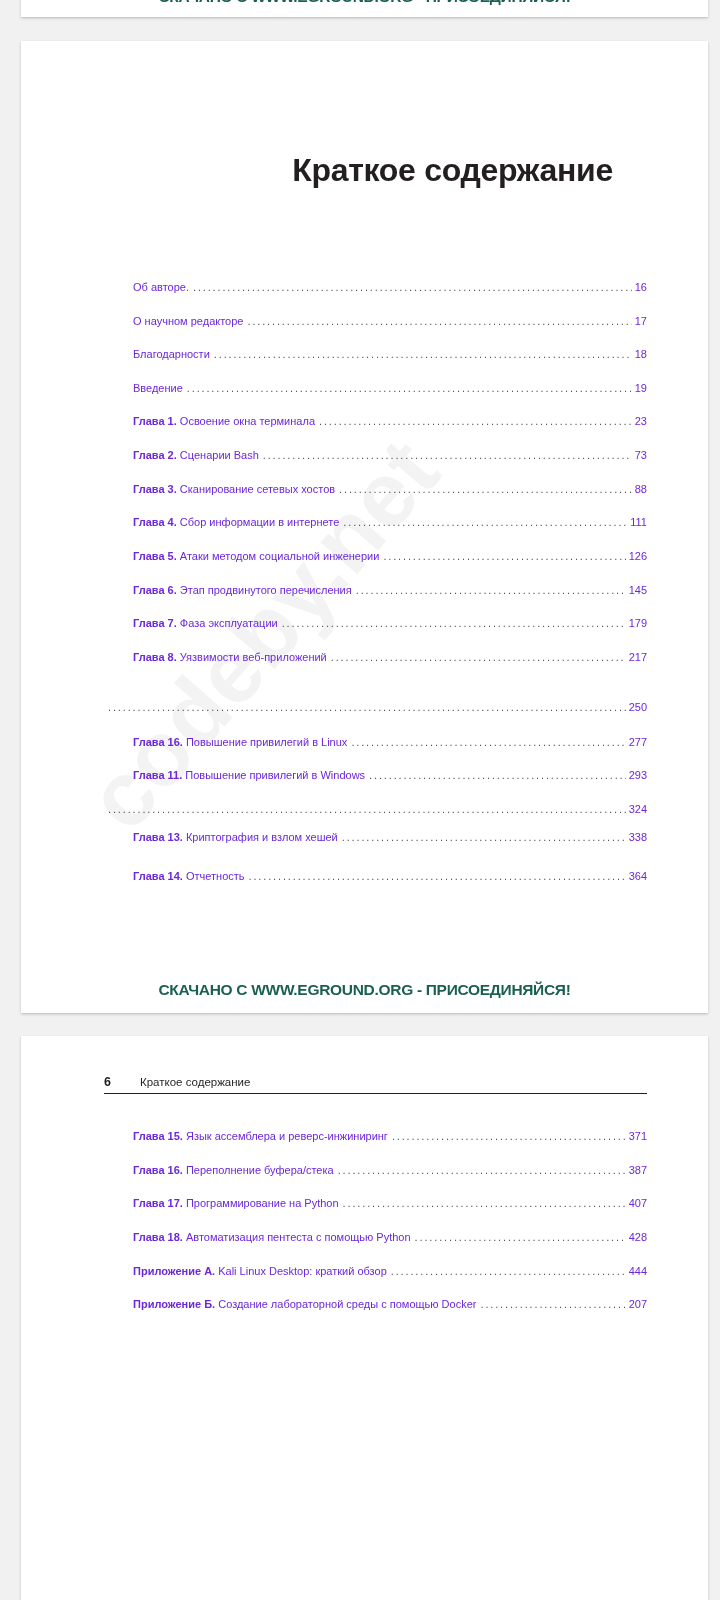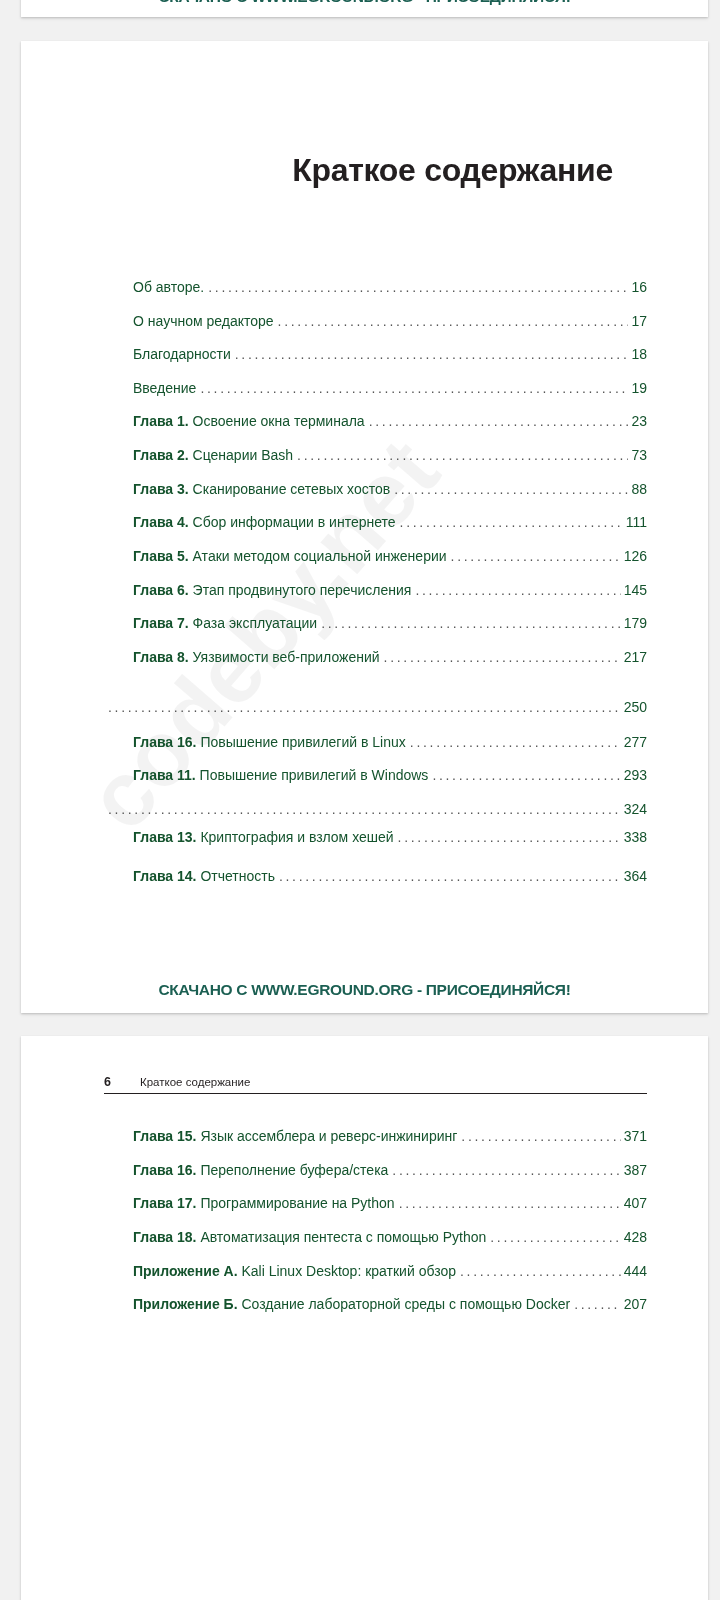--- a/index.html
+++ b/index.html
@@ -27,22 +27,22 @@
   #page-5 .banner { top:940px; }
 
   .title {
     position:absolute; right:95px; top:111px;
     font-family:"Liberation Sans", sans-serif; font-weight:bold;
     font-size:32px; color:#231f20; letter-spacing:-0.3px;
   }
 
   .toc { position:absolute; left:83px; width:543px; }
   .toc-row {
-    position:absolute; left:0; width:543px; font-size:14px; line-height:17px;
-    display:flex; align-items:flex-end; white-space:nowrap; color:#14532d;
+    position:absolute; left:0; width:543px; font-size:11px; line-height:17px;
+    display:flex; align-items:flex-end; white-space:nowrap; color:#6d28d9;
   }
   .toc-row .label { flex:0 0 auto; }
   .toc-row .label b { font-weight:bold;margin-left:29px; }
   .toc-row .dots {
     flex:1 1 auto; overflow:hidden; margin:0 3px 0 4px;
     letter-spacing:2.6px; color:#555;
   }
   .toc-row .dots::before {
     content:". . . . . . . . . . . . . . . . . . . . . . . . . . . . . . . . . . . . . . . . . . . . . . . . . . . . . . . . . . . . . . . . . . . . . . . . . . . . . . . . . . . . . . . . . . . . . . . . . . . . . . . . . . . . . . . . . . . . . . . .";
     letter-spacing:-0.6px;

